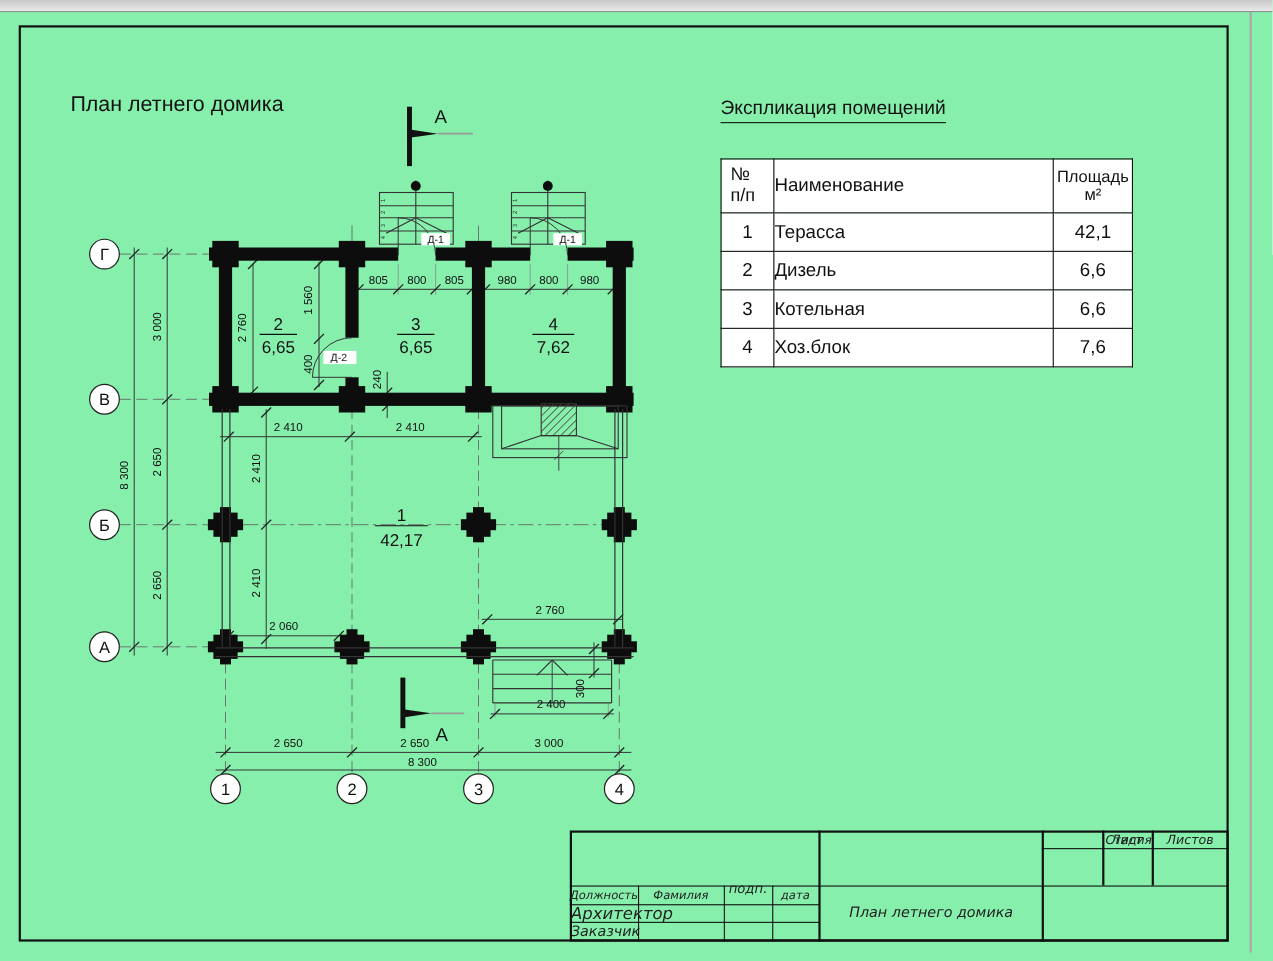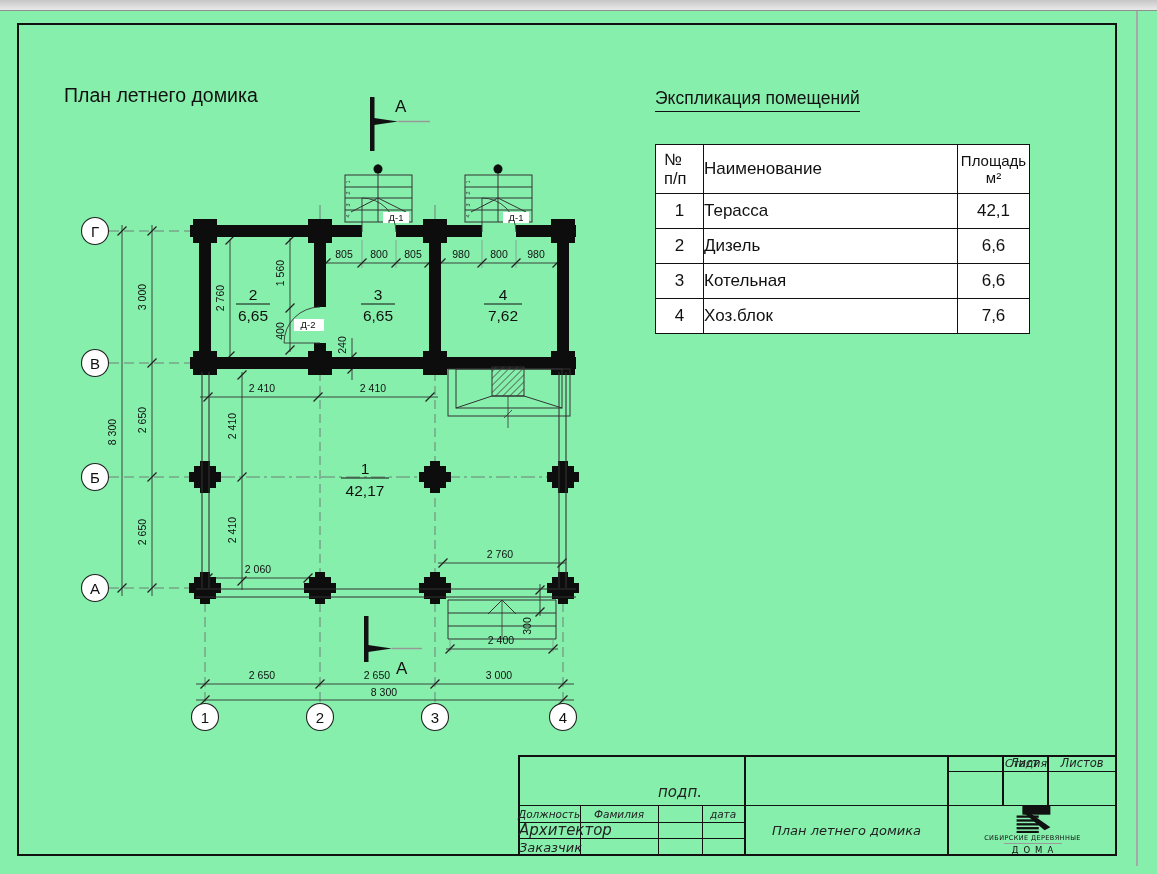--- a/index.html
+++ b/index.html
@@ -416,36 +416,20 @@
   <div class="abs hl" style="left:518px;top:838px;width:227px;height:1.3px"></div>
   <div class="abs vl" style="left:580px;top:805px;height:51px;width:1.3px"></div>
   <div class="abs vl" style="left:658px;top:805px;height:51px;width:1.3px"></div>
   <div class="abs vl" style="left:702px;top:805px;height:51px;width:1.3px"></div>
 
   <div class="abs tb-txt" style="left:990px;top:755px;width:72px;height:16px;font-size:11px">Стадия</div>
   <div class="abs tb-txt" style="left:1002px;top:755px;width:45px;height:16px;font-size:11.5px">Лист</div>
   <div class="abs tb-txt" style="left:1047px;top:755px;width:70px;height:16px;font-size:11.5px">Листов</div>
   <div class="abs tb-txt" style="left:518px;top:805px;width:62px;height:17px;font-size:10.5px">Должность</div>
   <div class="abs tb-txt" style="left:580px;top:805px;width:78px;height:17px;font-size:10.5px">Фамилия</div>
-  <div class="abs tb-txt" style="left:658px;top:783px;width:44px;height:17px;font-size:15px">подп.</div>
+  <div class="abs tb-txt" style="left:658px;top:799px;width:44px;height:17px;font-size:12px">подп.</div>
   <div class="abs tb-txt" style="left:702px;top:805px;width:42px;height:17px;font-size:10.5px">дата</div>
   <div class="abs tb-txt" style="left:519px;top:822px;width:64px;height:16px;font-size:15px;justify-content:flex-start">Архитектор</div>
   <div class="abs tb-txt" style="left:519px;top:839px;width:64px;height:16px;font-size:13px;justify-content:flex-start">Заказчик</div>
   <div class="abs tb-txt" style="left:746px;top:805px;width:201px;height:51px;font-size:13px">План летнего домика</div>
 
-  <div class="abs logo-wrap">
-    <svg width="40" height="28" viewBox="0 0 40 28">
-      <g stroke="#111" stroke-width="2.4">
-        <line x1="3" y1="11" x2="26" y2="11"></line>
-          <line x1="3" y1="15" x2="26" y2="15"></line>
-        <line x1="3" y1="19" x2="26" y2="19"></line>
-          <line x1="3" y1="23" x2="26" y2="23"></line>
-        <line x1="3" y1="27" x2="26" y2="27"></line>
-      </g>
-      <rect x="9" y="0" width="29" height="9" fill="#111"></rect>
-      <polygon points="9,6 15,6 38,22 32,25" fill="#111"></polygon>
-    </svg>
-    <div class="logo-line1">СИБИРСКИЕ ДЕРЕВЯННЫЕ</div>
-    <div class="logo-div"></div>
-    <div class="logo-line2">ДОМА</div>
-  </div>
 
 </div>
 
 </body></html>

